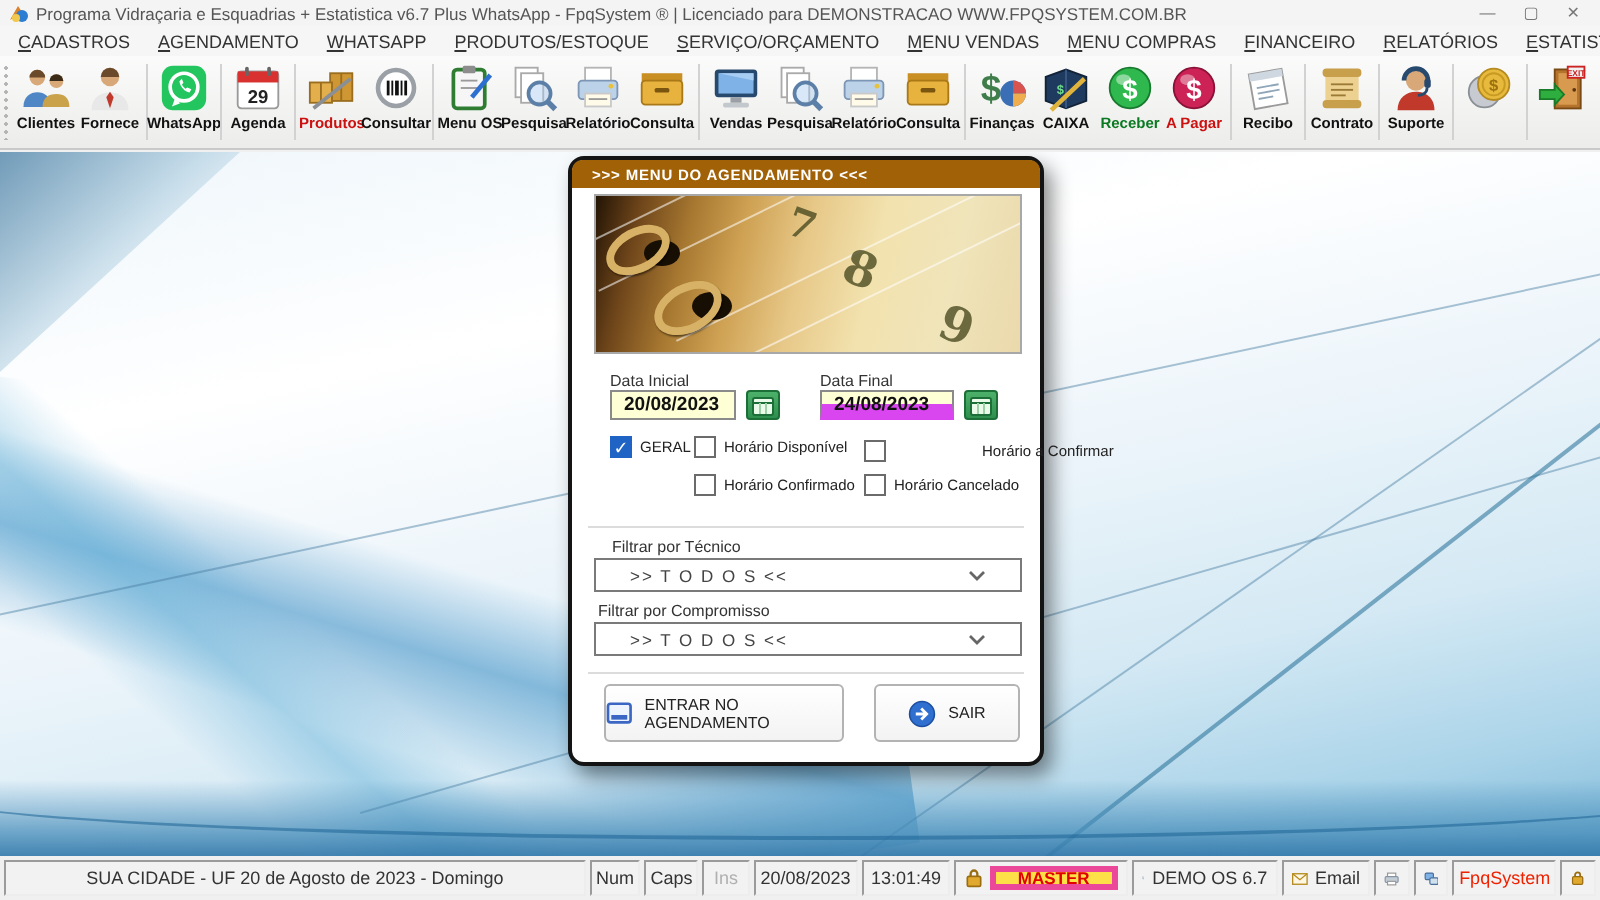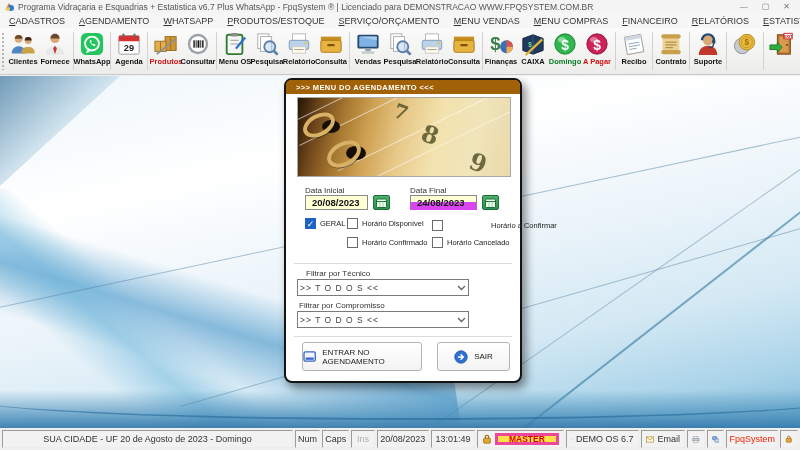--- a/index.html
+++ b/index.html
@@ -49,21 +49,21 @@
   .ring { position:absolute; border:4px solid #d7b266; border-radius:50%; box-shadow:0 1px 1px rgba(0,0,0,.5); }
   .fld-label { position:absolute; font-size:8px; color:#333; white-space:nowrap; }
   .fld-input { position:absolute; height:15px; background:#ffffd6; border:1px solid #8a8a8a; font-size:9.5px; font-weight:bold; color:#111; line-height:13px; padding-left:6px; }
   .fld-input.focus { border-bottom:8px solid #d946ef; }
   .cal-btn { position:absolute; width:17px; height:15px; background:linear-gradient(#4db06a,#2e8f4e); border:1px solid #1d6f38; border-radius:2px; display:flex; align-items:center; justify-content:center; cursor:pointer; }
   .cbrow { position:absolute; display:flex; align-items:center; gap:4px; cursor:pointer; }
   .cb { width:11px; height:11px; border:1px solid #6b6b6b; background:#fff; flex:0 0 auto; }
   .cb.checked { background:#1f63c4; border-color:#1f63c4; color:#fff; font-size:9px; line-height:11px; text-align:center; }
   .cblabel { font-size:7.5px; color:#222; white-space:nowrap; }
   .dsep { position:absolute; left:8px; right:8px; height:2px; border-top:1px solid #dcdcdc; border-bottom:1px solid #ffffff; }
-  .dd { position:absolute; left:11px; width:172px; height:17px; border:1px solid #7a7a7a; background:#fff; display:flex; align-items:center; padding:0 2px; cursor:pointer; }
+  .dd { position:absolute; left:11px; width:214px; height:17px; border:1px solid #7a7a7a; background:#fff; display:flex; align-items:center; padding:0 17px; cursor:pointer; }
   .dd .ddval { flex:1; font-size:8.5px; color:#444; letter-spacing:1px; }
   .dlg-btn { position:absolute; height:29px; background:linear-gradient(#ffffff,#f3f3f3); border:1px solid #b3b3b3; border-radius:3px; display:flex; align-items:center; justify-content:center; gap:6px; font-size:8px; color:#222; cursor:pointer; }
 
   
   .statusbar { position:absolute; left:0; right:0; bottom:0; height:22px; background:#f0f0f0; display:flex; align-items:center; gap:2px; padding:1px 2px; }
   .sp { height:18px; border:1px solid; border-color:#9b9b9b #ededed #ededed #9b9b9b; background:#f2f2f2; font-size:9px; color:#333; display:flex; align-items:center; padding:0 4px; white-space:nowrap; overflow:hidden;justify-content:center; }
   .sp.center { justify-content:center; }
   .sp.dim { color:#b0b0b0; }
   .master-box { flex:1; height:12px; background:#fde047; border:3px solid #ec4899; color:#e00000; font-weight:bold; font-size:8.5px; display:flex; align-items:center; justify-content:center; margin-left:3px; }
   .brand { color:#ee2200; font-size:9px; }
@@ -308,21 +308,21 @@
     <span class="tlabel">CAIXA</span>
   </div>
   <div class="tbtn">
     <div class="ticon">
         <svg width="24" height="24" viewBox="0 0 26 26">
           <circle cx="13" cy="13" r="11" fill="#2eb84d" stroke="#187a2e"></circle>
           <ellipse cx="9.5" cy="8.5" rx="4" ry="3" fill="rgba(255,255,255,.45)"></ellipse>
           <text x="13" y="19" font-size="15" font-weight="bold" fill="#fff" text-anchor="middle">$</text>
         </svg>
       </div>
-    <span class="tlabel green">Domingo</span>
+    <span class="tlabel green">Receber</span>
   </div>
   <div class="tbtn">
     <div class="ticon">
         <svg width="24" height="24" viewBox="0 0 26 26">
           <circle cx="13" cy="13" r="11" fill="#cc2255" stroke="#8a1238"></circle>
           <ellipse cx="9.5" cy="8.5" rx="4" ry="3" fill="rgba(255,255,255,.4)"></ellipse>
           <text x="13" y="19" font-size="15" font-weight="bold" fill="#fff" text-anchor="middle">$</text>
         </svg>
       </div>
     <span class="tlabel red">A Pagar</span>

